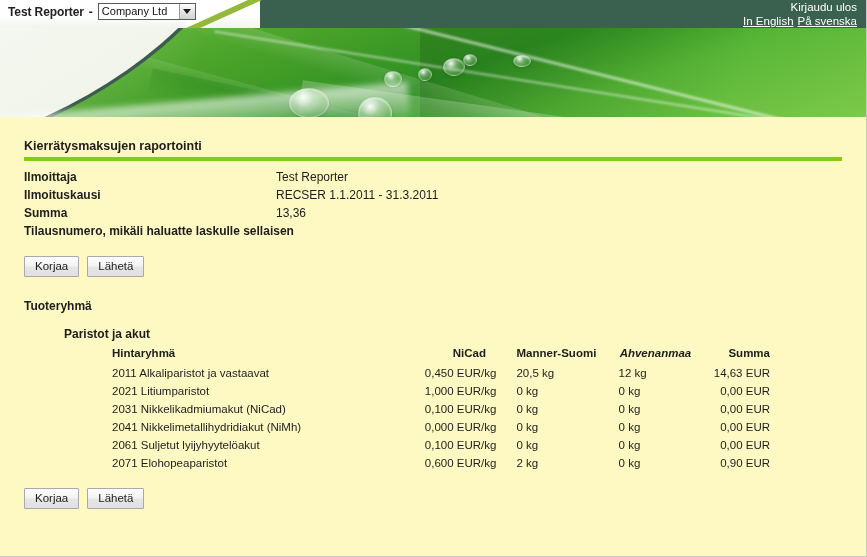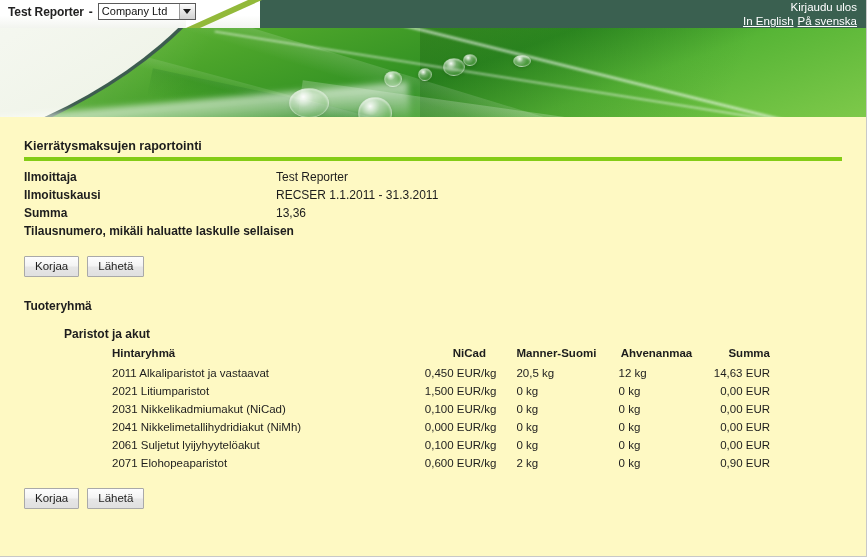--- a/index.html
+++ b/index.html
@@ -315,21 +315,21 @@
     line-height: 14px;
   }
   .col-name   { width: 298px; }
   .col-price  { width: 78px;  text-align: right; }
   .col-mainl  { width: 96px;  text-align: left; padding-left: 20px !important; }
   .col-aland  { width: 90px;  text-align: left; padding-left: 20px !important; }
   .col-sum    { width: 76px;  text-align: right; }
 
   th.col-price { text-align: left; padding-left: 36px !important; }
   th.col-mainl { text-align: left; padding-left: 20px !important; }
-  th.col-aland { text-align: right; padding-left: 20px !important; }
+  th.col-aland { text-align: center; padding-left: 20px !important; font-style: italic; }
   th.col-sum   { text-align: right; }
 
   .btn-row-bottom { margin: 16px 0 0 24px; display: flex; gap: 8px; }
 </style>
 </head>
 <body>
 
 <div id="page">
 
   <div class="topbar">
@@ -425,21 +425,21 @@
       <tbody>
         <tr>
           <td class="col-name">2011 Alkaliparistot ja vastaavat</td>
           <td class="col-price">0,450 EUR/kg</td>
           <td class="col-mainl">20,5 kg</td>
           <td class="col-aland">12 kg</td>
           <td class="col-sum">14,63 EUR</td>
         </tr>
         <tr>
           <td class="col-name">2021 Litiumparistot</td>
-          <td class="col-price">1,500 EUR/kg</td>
+          <td class="col-price">1,000 EUR/kg</td>
           <td class="col-mainl">0 kg</td>
           <td class="col-aland">0 kg</td>
           <td class="col-sum">0,00 EUR</td>
         </tr>
         <tr>
           <td class="col-name">2031 Nikkelikadmiumakut (NiCad)</td>
           <td class="col-price">0,100 EUR/kg</td>
           <td class="col-mainl">0 kg</td>
           <td class="col-aland">0 kg</td>
           <td class="col-sum">0,00 EUR</td>

